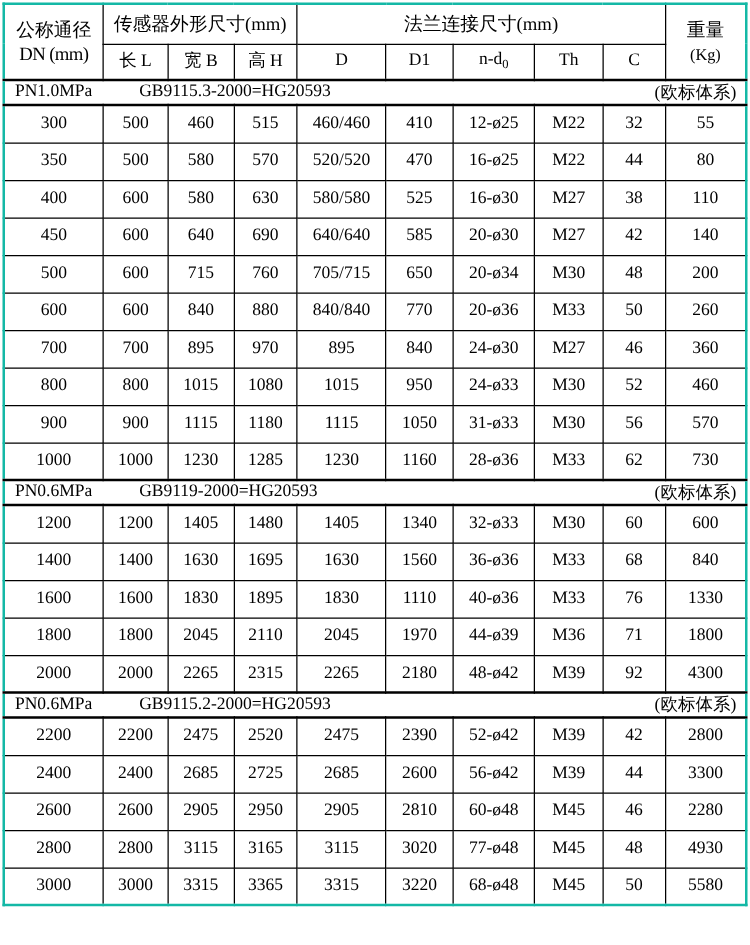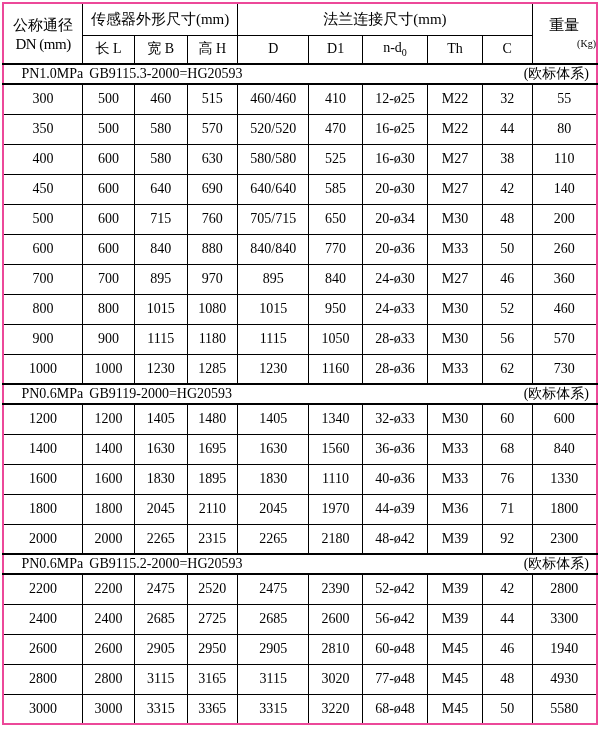--- a/index.html
+++ b/index.html
@@ -9,48 +9,48 @@
     height: 756px;
     font-family: "Liberation Serif", "DejaVu Serif", serif;
     color: #000000;
     overflow: hidden;
   }
   .wrap { padding: 2px 2px 0 2px; }
   table.spec {
     border-collapse: collapse;
     table-layout: fixed;
     width: 596px;
-    border: 2px solid #ec4899;
+    border: 2px solid #14b8a6;
   }
   th, td {
     border: 1px solid #000000;
     text-align: center;
     vertical-align: middle;
     font-family: "Liberation Serif", "DejaVu Serif", serif;
     font-size: 14px;
     font-weight: normal;
     color: #000000;
     padding: 0;
     overflow: hidden;
     white-space: nowrap;
   }
   thead tr.group-row th { height: 32px; font-size: 15px; }
   thead tr.sub-row th { height: 29px; font-size: 14px; margin-top: 24px; }
   thead { border-bottom: 2px solid #000000; }
   th.dn-cell, th.weight-cell { height: auto; }
   .dn-main { font-size: 15px; line-height: 20px; padding-top: 4px; }
   .dn-sub { font-size: 15px; line-height: 18px; letter-spacing: -0.5px; padding-bottom: 3px; }
   .w-main { font-size: 15px; line-height: 20px; padding-top: 4px; }
-  .w-sub { font-size: 10px; line-height: 18px; padding-bottom: 3px; text-align: right; }
+  .w-sub { font-size: 13px; line-height: 18px; padding-bottom: 3px; }
   tbody td { height: 30px; }
   tr.section-row { border-top: 2px solid #000000; border-bottom: 2px solid #000000; }
-  tr.section-row td { text-align: right; height: 18px; }
+  tr.section-row td { text-align: left; height: 18px; }
   .sec-flex { display: flex; align-items: center; width: 100%; }
   .sec-pn { flex: 0 0 13.4%; padding-left: 8px; }
-  .sec-std { padding-left: 6px; }
+  .sec-std { padding-left: 6px; margin-left: 22px; }
   .sec-note { margin-left: auto; padding-right: 7px; }
   sub.d0 { font-size: 10px; vertical-align: sub; }
 </style>
 </head>
 <body>
 
 <div class="wrap">
   <table class="spec">
     <colgroup>
       <col style="width:13.4%">
@@ -194,21 +194,21 @@
           <td>52</td>
           <td>460</td>
         </tr>
         <tr>
           <td>900</td>
           <td>900</td>
           <td>1115</td>
           <td>1180</td>
           <td>1115</td>
           <td>1050</td>
-          <td>28-ø33</td>
+          <td>31-ø33</td>
           <td>M30</td>
           <td>56</td>
           <td>570</td>
         </tr>
         <tr>
           <td>1000</td>
           <td>1000</td>
           <td>1230</td>
           <td>1285</td>
           <td>1230</td>
@@ -278,21 +278,21 @@
         <tr>
           <td>2000</td>
           <td>2000</td>
           <td>2265</td>
           <td>2315</td>
           <td>2265</td>
           <td>2180</td>
           <td>48-ø42</td>
           <td>M39</td>
           <td>92</td>
-          <td>2300</td>
+          <td>4300</td>
         </tr>
         <tr class="section-row">
           <td colspan="10">
             <div class="sec-flex">
               <span class="sec-pn">PN0.6MPa</span>
               <span class="sec-std">GB9115.2-2000=HG20593</span>
               <span class="sec-note">(欧标体系)</span>
             </div>
           </td>
         </tr>
@@ -323,21 +323,21 @@
         <tr>
           <td>2600</td>
           <td>2600</td>
           <td>2905</td>
           <td>2950</td>
           <td>2905</td>
           <td>2810</td>
           <td>60-ø48</td>
           <td>M45</td>
           <td>46</td>
-          <td>1940</td>
+          <td>2280</td>
         </tr>
         <tr>
           <td>2800</td>
           <td>2800</td>
           <td>3115</td>
           <td>3165</td>
           <td>3115</td>
           <td>3020</td>
           <td>77-ø48</td>
           <td>M45</td>

